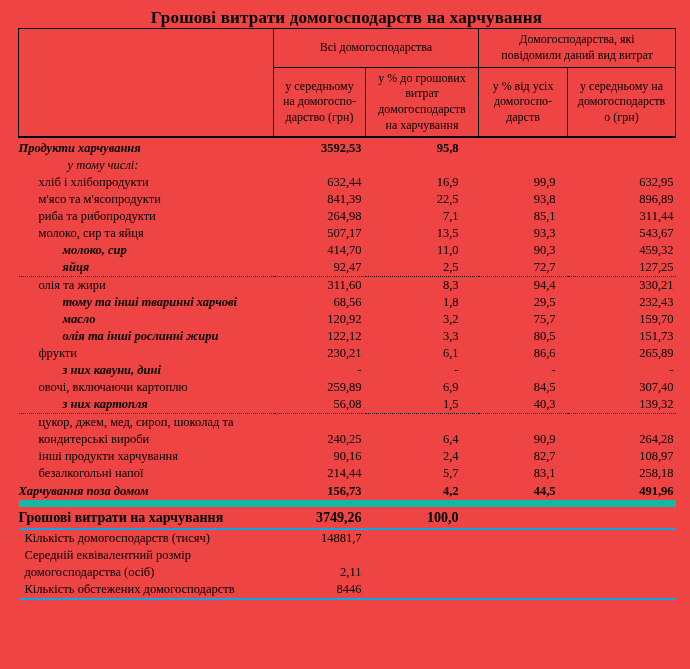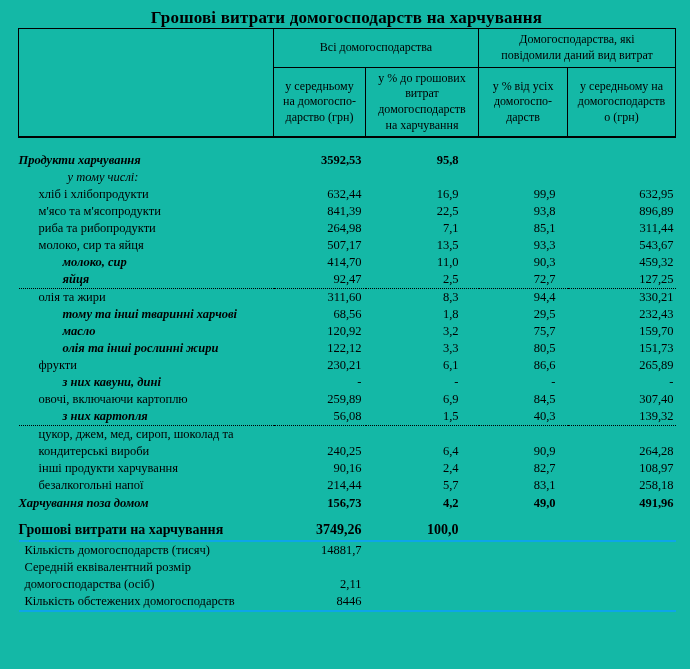--- a/index.html
+++ b/index.html
@@ -7,21 +7,21 @@
     padding: 0;
     background: #fff;
     color: #000;
     font-family: "Liberation Serif", "DejaVu Serif", serif;
   }
   .page {
     width: 690px;
     height: 669px;
     box-sizing: border-box;
     padding: 6px 15px 0 18px;
-    background: #14b8a6;
+    background: #ef4444;
   }
   .title {
     margin: 2px 0 0 0;
     text-align: center;
     font-size: 17px;
     font-weight: bold;
     letter-spacing: 0.2px;
   }
   .note {
     margin-top: 29px;
@@ -55,21 +55,21 @@
     line-height: 17px;
     vertical-align: bottom;
     white-space: pre-line;
   }
   tbody td.label { text-align: left; }
   tbody td.val  { text-align: right; }
   tbody td:nth-child(2) { padding-right: 4px; }
   tbody td:nth-child(3) { padding-right: 20px; margin-top: 8px; }
   tbody td:nth-child(4) { padding-right: 12px; margin-top: 8px; }
   tbody td:nth-child(5) { padding-right: 2px; }
-  tbody tr:first-child td { padding-top: 13px; }
+  tbody tr:first-child td { padding-top: 1px; }
 
   tr.row-section .label { font-weight: bold; font-style: italic; }
   tr.row-section td     { line-height: 18px; }
   tr.row-section .val   { font-weight: bold; }
 
   tr.row-note .label    { font-style: italic; padding-left: 49px; }
 
   tr.row-item .label    { padding-left: 20px; }
 
   tr.row-subitem .label { font-style: italic; padding-left: 44px; font-weight: bold; }
@@ -251,21 +251,21 @@
           <td class="label">безалкогольні напої</td>
           <td class="val">214,44</td>
           <td class="val">5,7</td>
           <td class="val">83,1</td>
           <td class="val">258,18</td>
         </tr>
         <tr class="row-section sep-solid">
           <td class="label">Харчування поза домом</td>
           <td class="val">156,73</td>
           <td class="val">4,2</td>
-          <td class="val">49,0</td>
+          <td class="val">44,5</td>
           <td class="val">491,96</td>
         </tr>
         <tr class="row-total sep-thick">
           <td class="label">Грошові витрати на харчування</td>
           <td class="val">3749,26</td>
           <td class="val">100,0</td>
           <td class="val"></td>
           <td class="val"></td>
         </tr>
         <tr class="row-meta">

